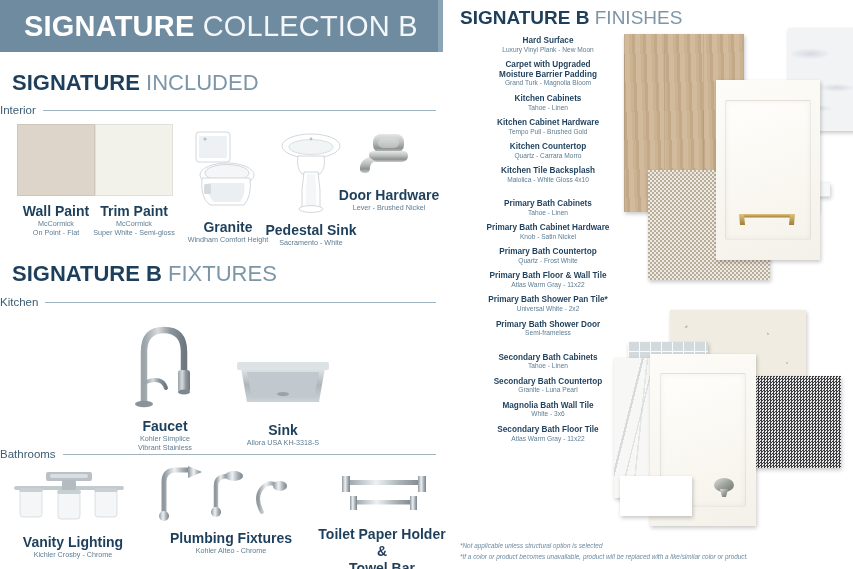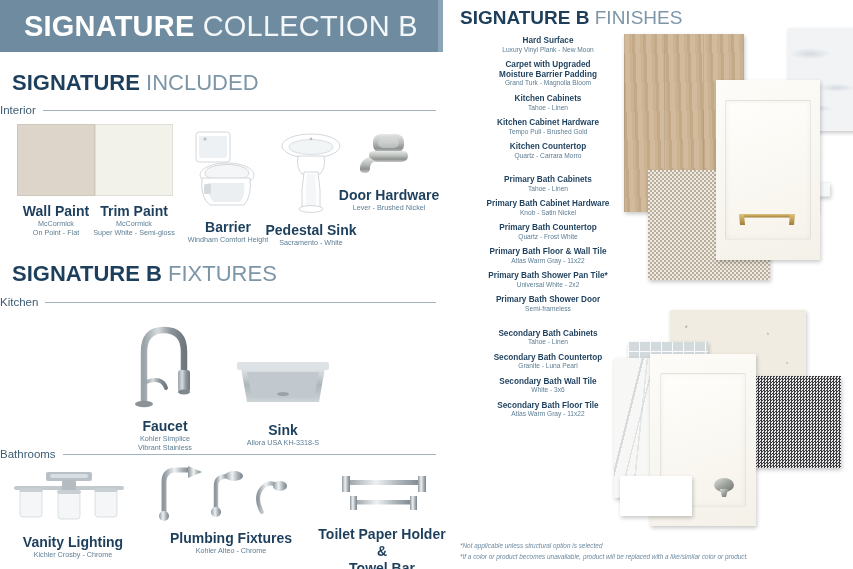--- a/index.html
+++ b/index.html
@@ -157,21 +157,21 @@
         <rect class="porc" x="8" y="4" width="34" height="30" rx="3"></rect>
         <rect fill="#eef1f3" x="11" y="8" width="28" height="22" rx="2"></rect>
         <circle fill="#b8c0c6" cx="17" cy="11" r="1.6"></circle>
         <ellipse class="porc" cx="39" cy="47" rx="27" ry="12"></ellipse>
         <ellipse fill="#f4f6f7" stroke="#c6cdd2" stroke-width=".8" cx="39" cy="45" rx="22" ry="8.5"></ellipse>
         <path class="porc" d="M14 50 Q12 70 22 77 L56 77 Q64 68 62 50 Z"></path>
         <path fill="#eceff1" d="M20 55 Q19 69 26 74 L52 74 Q58 67 56 55 Z"></path>
         <rect fill="#d5dadd" x="16" y="56" width="7" height="10" rx="1.5"></rect>
       </svg>
       <div class="cap" style="width:120px; margin-top:5px; margin-left:-20px;">
-        <div class="t">Barrier</div>
+        <div class="t">Granite</div>
         <div class="s">Windham Comfort Height</div>
       </div>
     </div>
 
     <div style="position:absolute; left:278px; top:128px;">
       <svg width="66" height="86" viewBox="0 0 66 86">
         <ellipse class="porc" cx="33" cy="18" rx="29" ry="12"></ellipse>
         <ellipse fill="#f2f5f6" stroke="#ccd3d7" stroke-width=".7" cx="33" cy="19" rx="22" ry="7.5"></ellipse>
         <circle fill="#b9c1c7" cx="33" cy="11" r="1.4"></circle>
         <path class="porc" d="M20 28 Q18 40 24 46 L42 46 Q48 40 46 28 Z"></path>
@@ -351,20 +351,24 @@
         <div class="s">Tahoe - Linen</div>
       </div>
       <div class="fin-item">
         <div class="t">Kitchen Cabinet Hardware</div>
         <div class="s">Tempo Pull - Brushed Gold</div>
       </div>
       <div class="fin-item">
         <div class="t">Kitchen Countertop</div>
         <div class="s">Quartz - Carrara Morro</div>
       </div>
+      <div class="fin-item">
+        <div class="t">Kitchen Tile Backsplash</div>
+        <div class="s">Maiolica - White Gloss 4x10</div>
+      </div>
 
       <div class="fin-gap"></div>
 
       <div class="fin-item">
         <div class="t">Primary Bath Cabinets</div>
         <div class="s">Tahoe - Linen</div>
       </div>
       <div class="fin-item">
         <div class="t">Primary Bath Cabinet Hardware</div>
         <div class="s">Knob - Satin Nickel</div>
@@ -390,21 +394,21 @@
 
       <div class="fin-item">
         <div class="t">Secondary Bath Cabinets</div>
         <div class="s">Tahoe - Linen</div>
       </div>
       <div class="fin-item">
         <div class="t">Secondary Bath Countertop</div>
         <div class="s">Granite - Luna Pearl</div>
       </div>
       <div class="fin-item">
-        <div class="t">Secondary Bath Wall Tile</div>
+        <div class="t">Magnolia Bath Wall Tile</div>
         <div class="s">White - 3x6</div>
       </div>
       <div class="fin-item">
         <div class="t">Secondary Bath Floor Tile</div>
         <div class="s">Atlas Warm Gray - 11x22</div>
       </div>
     </div>
 
     <div class="collage" style="left:160px; top:28px; width:240px; height:262px;">
       <div class="chip wood" style="left:4px; top:6px; width:120px; height:178px;"></div>

